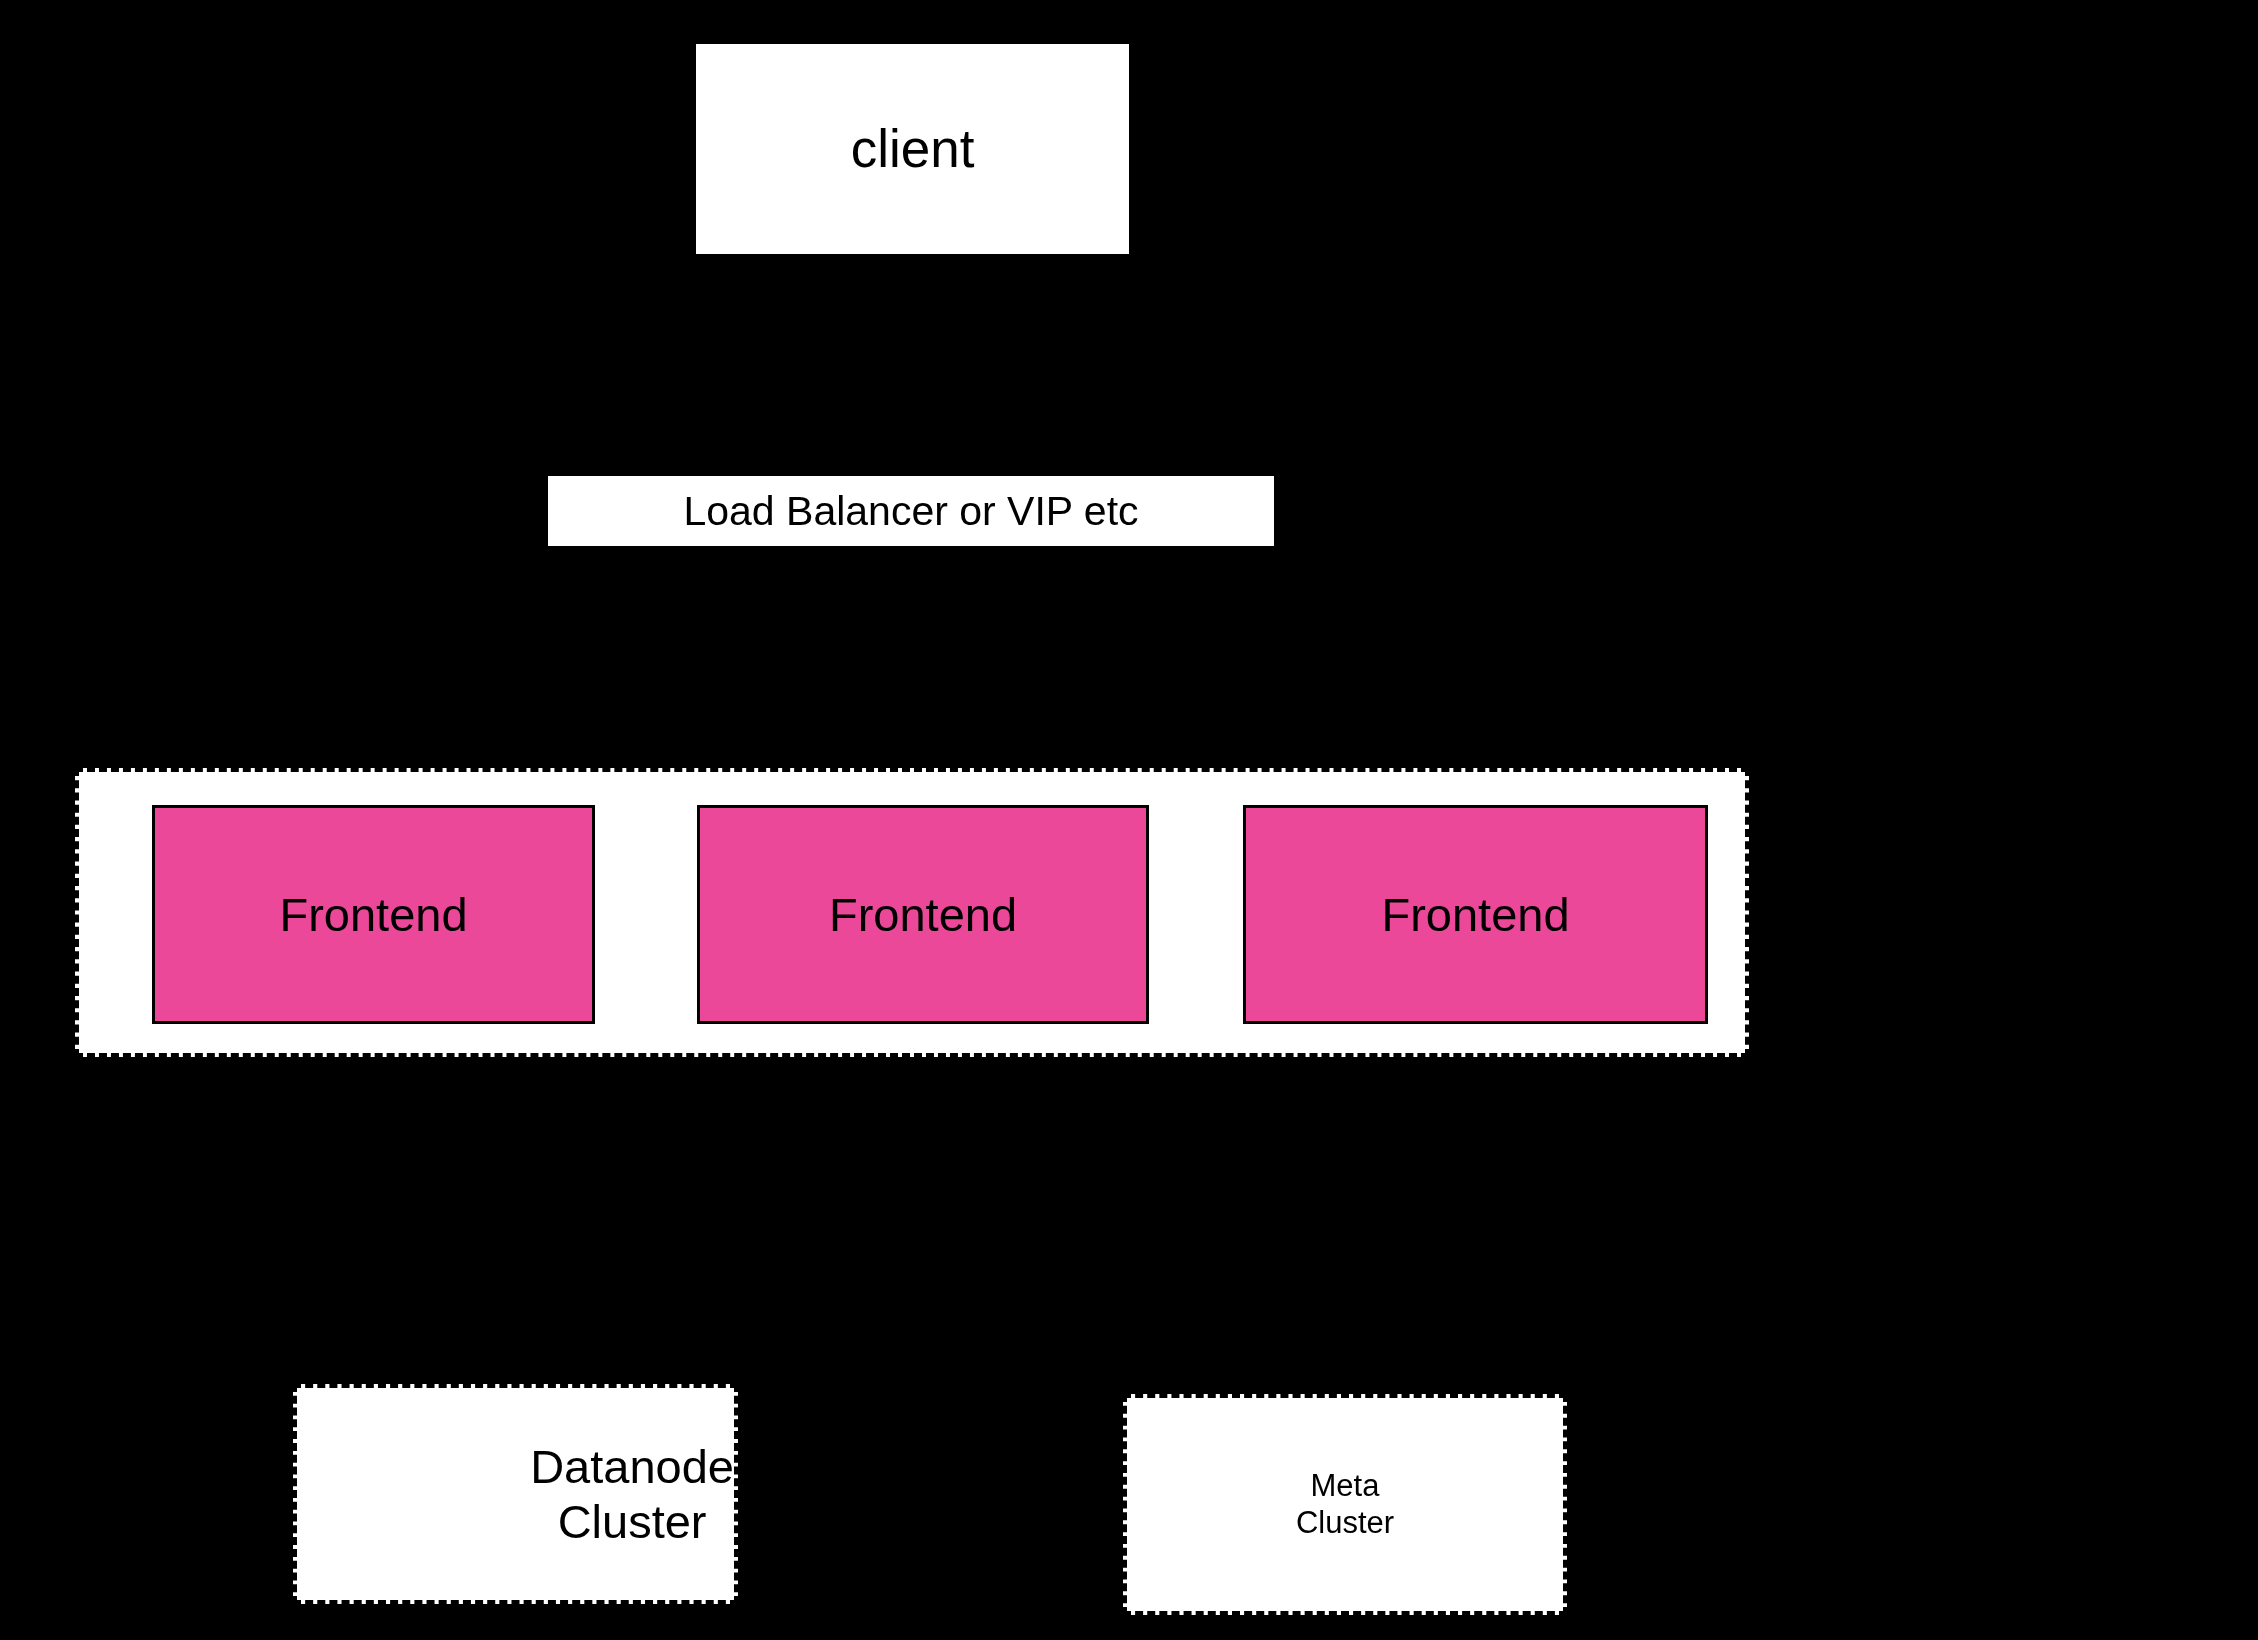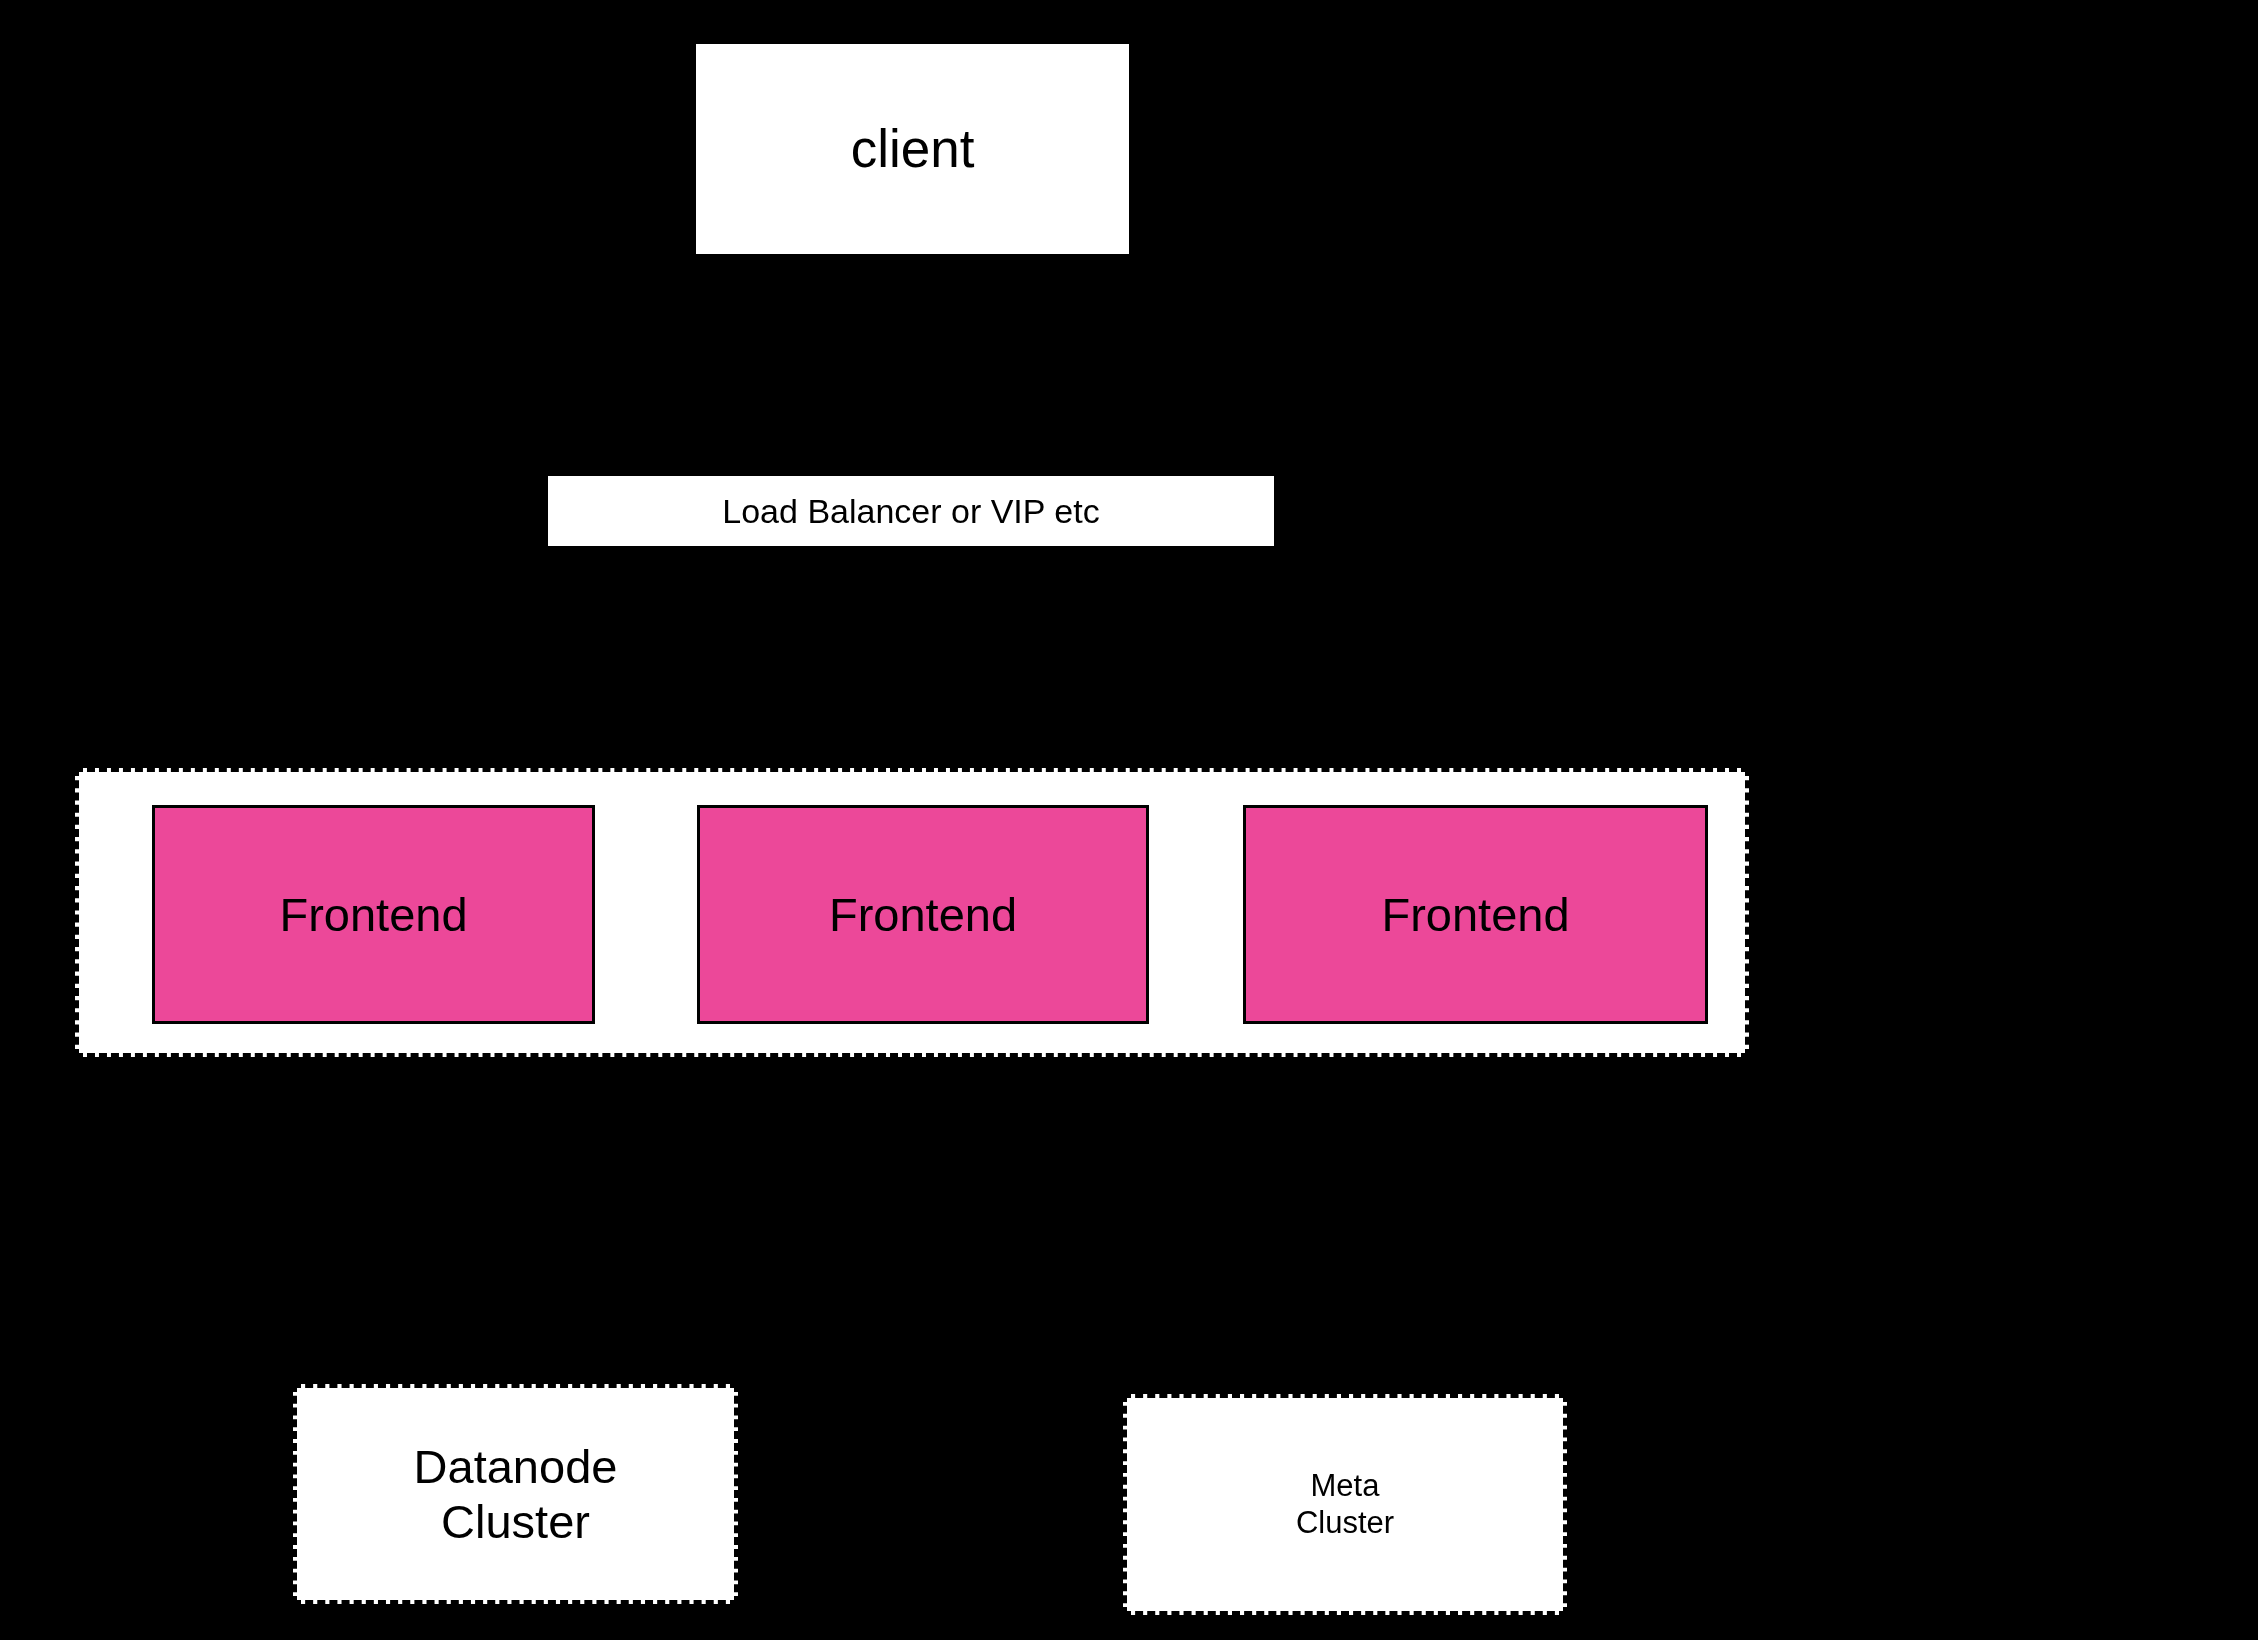--- a/index.html
+++ b/index.html
@@ -50,21 +50,21 @@
     width: 433px;
     height: 210px;
     font-size: 53px;
   }
 
   #load-balancer-node {
     left: 548px;
     top: 476px;
     width: 726px;
     height: 70px;
-    font-size: 34px;
+    font-size: 41px;
   }
 
   #frontend-cluster {
     left: 75px;
     top: 768px;
     width: 1674px;
     height: 289px;
     background: #ffffff;
     display: block;
   }
@@ -84,20 +84,21 @@
   #frontend-box-0 { left: 73px;   top: 33px; width: 443px; height: 219px; }
   #frontend-box-1 { left: 618px;  top: 33px; width: 452px; height: 219px; }
   #frontend-box-2 { left: 1164px; top: 33px; width: 465px; height: 219px; }
 
   #datanode-cluster-node {
     left: 293px;
     top: 1384px;
     width: 445px;
     height: 220px;
     font-size: 47px;
+    justify-content: flex-end;
   }
 
   #meta-cluster-node {
     left: 1123px;
     top: 1394px;
     width: 444px;
     height: 221px;
     font-size: 31px;
   }
 </style>

